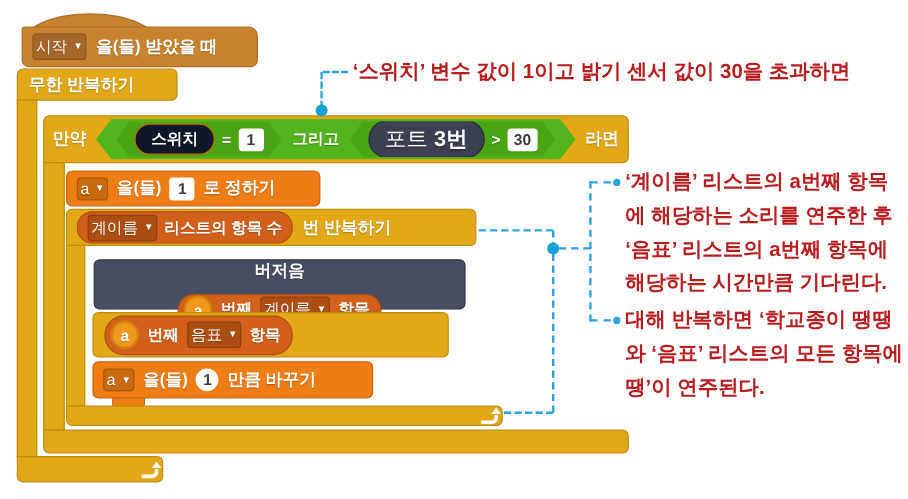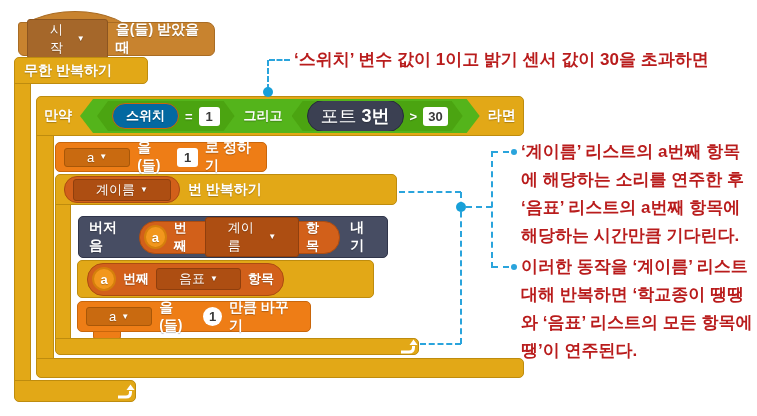--- a/index.html
+++ b/index.html
@@ -31,41 +31,41 @@
   .repeat-top     { left:55px;  top:174px; width:342px; height:31px; border-radius:5px 5px 5px 0; padding:0 8px; gap:8px; }
   .repeat-arm     { left:55px;  top:204px; width:16px;  height:135px; }
   .repeat-bottom  { left:55px;  top:338px; width:364px; height:17px; border-radius:0 5px 5px 5px; }
   .wait-block     { left:77px;  top:260px; width:297px; height:38px; border-radius:5px; padding:0 9px; gap:8px; }
   
   .set-block    { left:55px; top:142px; width:212px; height:30px; border-radius:5px; padding:0 8px; gap:7px; }
   .change-block { left:77px; top:301px; width:234px; height:31px; border-radius:5px; padding:0 8px; gap:7px; }
   .change-tab   { position:absolute; left:93px; top:331px; width:26px; height:8px; background:#EE7D16;
     border:1px solid #C9660B; border-top:none; border-radius:0 0 4px 4px; z-index:1; }
   
-  .buzzer { left:78px; top:216px; width:310px; height:42px; border-radius:5px; padding:0 10px; gap:10px; }
+  .buzzer { left:78px; top:216px; width:310px; height:42px; border-radius:5px; padding:0 10px; gap:10px;flex-direction:column; }
   .sensor-oval { background:#3B4052; border:1px solid #262B3B; border-radius:999px;
     padding:3px 13px; font-size:18px; display:inline-flex; gap:5px; align-items:center; }
   .sensor-oval .pname { font-weight:normal; }
   
-  .dd { display:inline-flex; align-items:center; gap:5px; border-radius:3px; padding:1px 22px;
+  .dd { display:inline-flex; align-items:center; gap:5px; border-radius:3px; padding:1px 2px;
     font-size:13px; font-weight:normal; }
   .dd-events { background:#A5672A; border:1px solid #8C5520; }
   .dd-data   { background:#C96A10; border:1px solid #A85708; }
   .dd-list   { background:#AD4E12; border:1px solid #8F3F0D; }
   .tri { font-size:8px; line-height:1; }
   .input-box { background:#fff; color:#3a3a3a; border-radius:3px; padding:0 5px; height:19px;
     min-width:11px; display:inline-flex; align-items:center; justify-content:center;
     font-size:13px; font-weight:bold; text-shadow:none; }
   .input-round { border-radius:999px; width:19px; min-width:0; padding:0; }
   .list-rep { background:#D2601A; border:1px solid #AC4C11; border-radius:13px; height:25px;
     padding:0 8px; display:inline-flex; align-items:center; gap:6px; font-size:13px; }
   .item-rep { height:31px; border-radius:16px; padding:0 9px 0 4px; gap:7px; }
   .var-circle { width:24px; height:24px; border-radius:50%; background:#F2971D; border:2px solid #D57F0C;
     display:inline-flex; align-items:center; justify-content:center; font-size:13px; box-sizing:border-box; }
-  .var-oval { background:#0369a1; border:1px solid #C9660B; border-radius:999px; padding:3px 13px; font-size:13px; }
+  .var-oval { background:#0f172a; border:1px solid #C9660B; border-radius:999px; padding:3px 13px; font-size:13px; }
   
   .hex { clip-path:polygon(13px 0, calc(100% - 13px) 0, 100% 50%, calc(100% - 13px) 100%, 13px 100%, 0 50%);
     background:#54B41B; display:inline-flex; align-items:center; height:34px; padding:0 17px; gap:9px;
     box-sizing:border-box; font-size:13px; }
   .hex-inner { background:#4BA411; height:30px; padding:0 15px; gap:6px;
     clip-path:polygon(11px 0, calc(100% - 11px) 0, 100% 50%, calc(100% - 11px) 100%, 11px 100%, 0 50%);
     display:inline-flex; align-items:center; }
   .op-sym { font-size:13px; }
   
   .loop-arrow { margin-left:auto; display:flex; }
@@ -136,20 +136,21 @@
     <span class="input-box">1</span>
     <span>로 정하기</span>
   </div>
 
   <div class="block c repeat-top">
     <span class="list-rep">
       <span class="dd dd-list">
         <span>계이름</span>
         <span class="tri">▼</span>
       </span>
+      <span>리스트의 항목 수</span>
     </span>
     <span>번 반복하기</span>
   </div>
   <div class="block c repeat-arm"></div>
   <div class="block c repeat-bottom">
     <span class="loop-arrow">
       <svg width="19" height="15" viewBox="0 0 19 15">
           <path d="M2 13 H10 Q14.5 13 14.5 8.5 V7" stroke="#fff" stroke-width="3" fill="none"></path>
           <path d="M10.5 6 L14.5 0.5 L18.5 6 Z" fill="#fff"></path>
         </svg>
@@ -198,21 +199,20 @@
   </div>
 
   <div class="note" style="left:521px; top:138px;">
     <div>‘계이름’ 리스트의 a번째 항목</div>
     <div>에 해당하는 소리를 연주한 후</div>
     <div>‘음표’ 리스트의 a번째 항목에</div>
     <div>해당하는 시간만큼 기다린다.</div>
   </div>
 
   <div class="note" style="left:521px; top:253px;">
-    <div>이러한 동작을 ‘계이름’ 리스트</div>
     <div>대해 반복하면 ‘학교종이 땡땡</div>
     <div>와 ‘음표’ 리스트의 모든 항목에</div>
     <div>땡’이 연주된다.</div>
   </div>
 
   <div class="dash-v" style="left:267px; top:60px; height:30px;"></div>
   <div class="dash-h" style="left:269px; top:59px; width:21px;"></div>
   <div class="dot" style="left:263px; top:87px;"></div>
 
   <div class="dash-h" style="left:399px; top:191px; width:62px;"></div>

